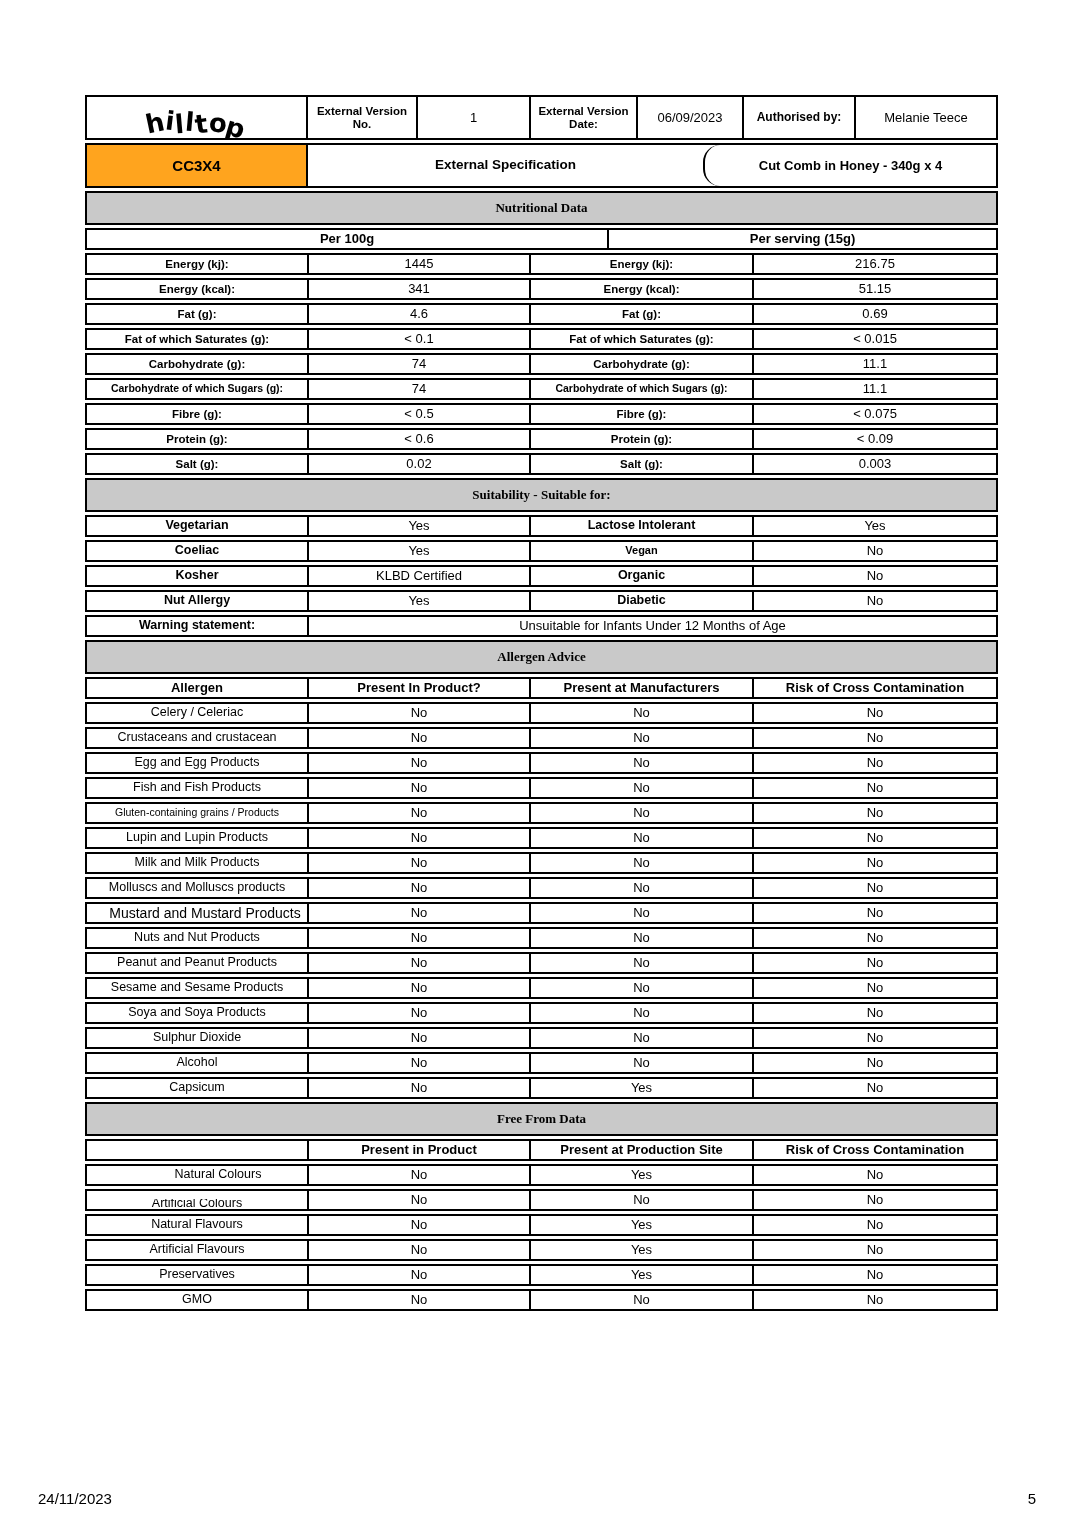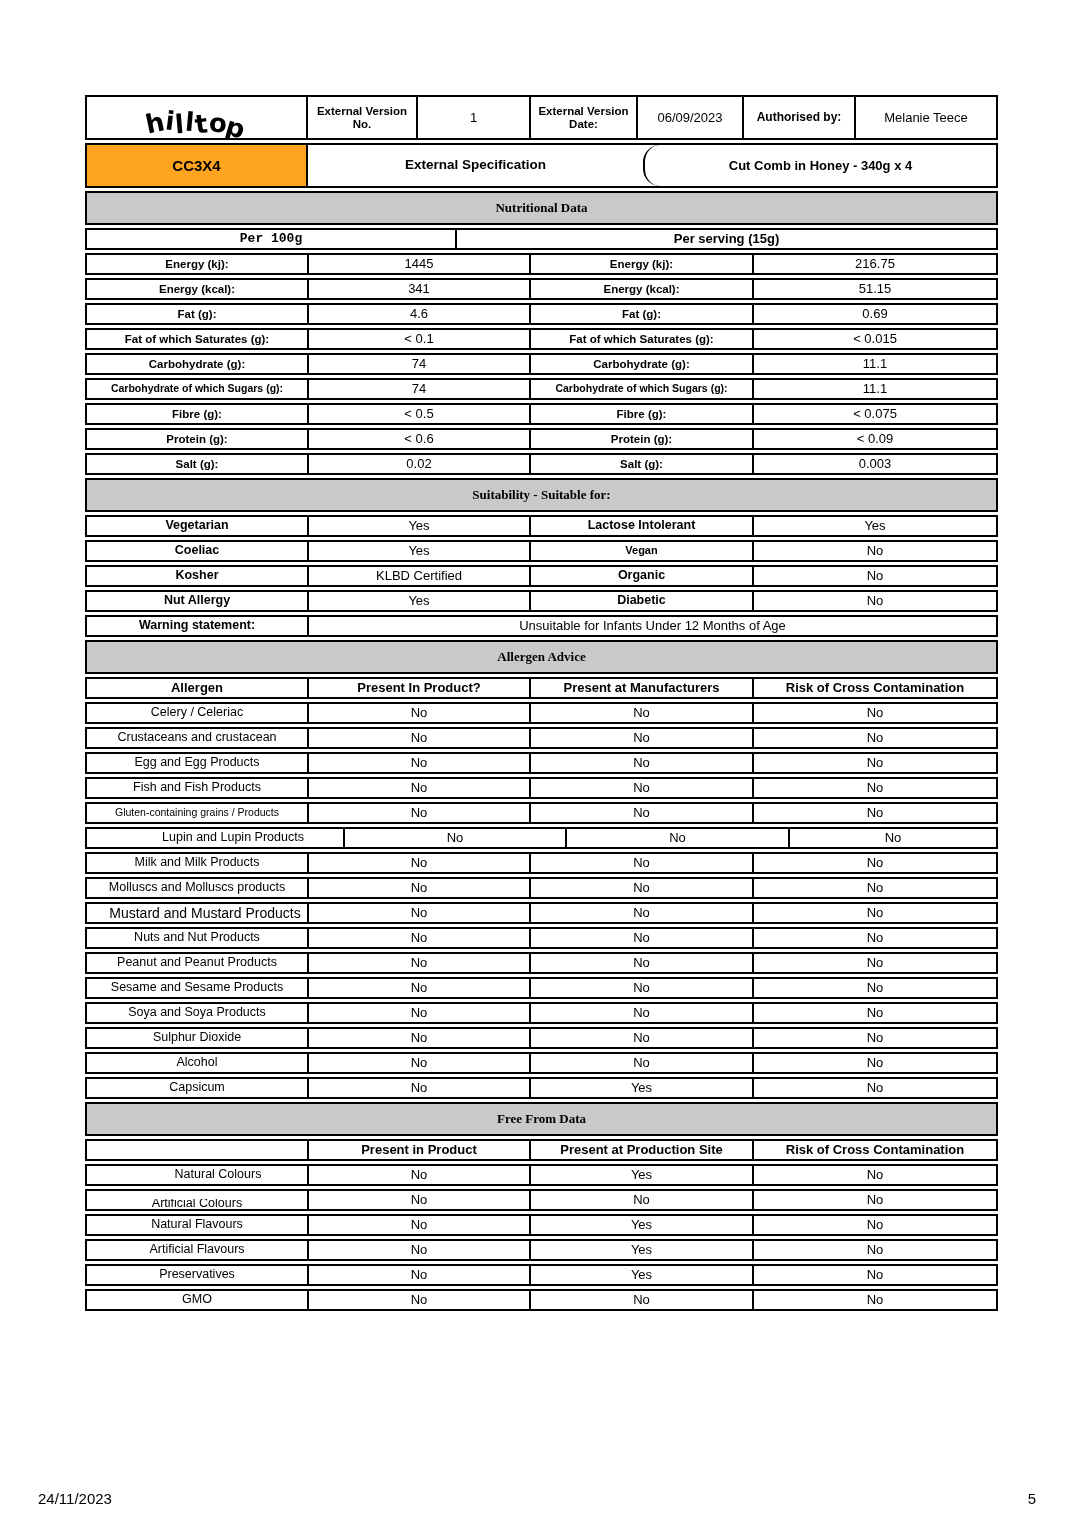--- a/index.html
+++ b/index.html
@@ -26,26 +26,26 @@
   .lab  { font-weight:bold; font-size:11.5px; }
   .val  { font-size:13px; }
 
   
   .hc1{width:219px;} .hc2{width:110px; font-weight:bold; font-size:11.5px;}
   .hc3{width:113px;} .hc4{width:107px; font-weight:bold; font-size:11.5px;}
   .hc5{width:106px;} .hc6{width:112px; font-weight:bold; font-size:12px;}
   .hc7{flex:1;}
   
   .pc1{width:219px; font-weight:bold; font-size:15px;}
-  .pc2{width:337px; font-weight:bold; font-size:13.5px;}
+  .pc2{width:397px; font-weight:bold; font-size:13.5px;}
   .pc3{flex:1; font-weight:bold; font-size:13px;border-radius:17px;}
 
   
   .q1{width:220px;} .q2{width:222px;} .q3{width:223px;} .q4{flex:1;}
-  .half1{width:368px;font-family:Liberation Mono, monospace;} .half2{flex:1;}
+  .half1{width:520px;} .half2{flex:1;}
   .span3{flex:1;}
 
   .band { background:#c9c9c9; }
   .band .cell { width:100%; font-weight:bold; font-size:13px; }
   .content-row { height:22px; }
   .band-row { height:34px;font-family:Liberation Serif, serif; }
 
   .logo {
     font-family:"DejaVu Sans", sans-serif; font-size:26px; font-weight:bold;
     letter-spacing:1px; display:flex; align-items:flex-end;
@@ -229,21 +229,21 @@
         <div class="cell q3 ">No</div>
         <div class="cell q4 ">No</div>
       </div>
       <div class="trow content-row">
         <div class="cell q1 " style="font-size: 10.5px;">Gluten-containing grains / Products</div>
         <div class="cell q2 ">No</div>
         <div class="cell q3 ">No</div>
         <div class="cell q4 ">No</div>
       </div>
       <div class="trow content-row">
-        <div class="cell q1 " style="font-size: 12.5px; margin-left: 36px;">Lupin and Lupin Products</div>
+        <div class="cell q1 " style="font-size: 12.5px;">Lupin and Lupin Products</div>
         <div class="cell q2 ">No</div>
         <div class="cell q3 ">No</div>
         <div class="cell q4 ">No</div>
       </div>
       <div class="trow content-row">
         <div class="cell q1 " style="font-size: 12.5px;">Milk and Milk Products</div>
         <div class="cell q2 ">No</div>
         <div class="cell q3 ">No</div>
         <div class="cell q4 ">No</div>
       </div>

